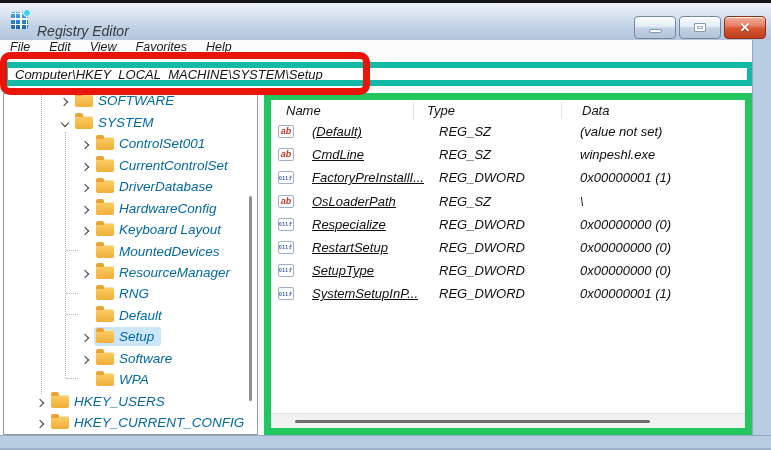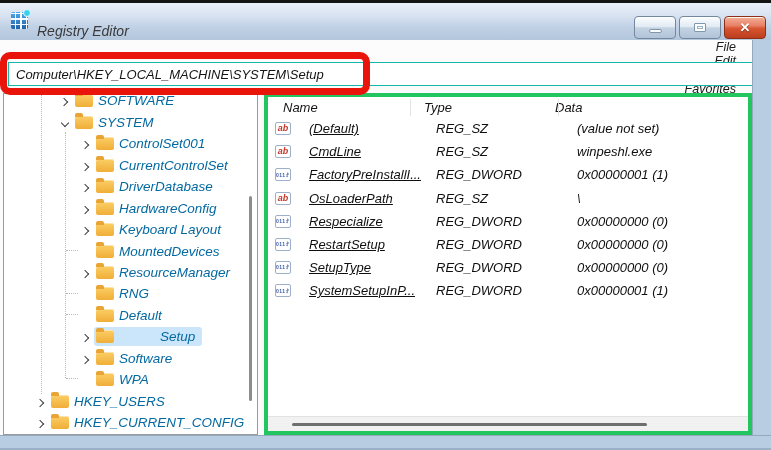--- a/index.html
+++ b/index.html
@@ -41,30 +41,30 @@
   .cap-min, .cap-max { background: linear-gradient(180deg,#fbfdfe 0%,#e2ebf4 45%,#c4d3e3 52%,#b0c3d8 100%); }
   .cap-close { background: linear-gradient(180deg,#f2b097 0%,#e8826a 40%,#d85430 55%,#bb3e1f 100%); border-color:#8c3015; }
   .glyph-min { width:13px; height:4px; background:#fbfdff; border:1px solid #8096ab; border-radius:2px; margin-top:7px; }
   .glyph-max { width:12px; height:9px; background:#fbfdff; border:1px solid #8096ab; border-radius:1px; box-shadow: inset 0 0 0 2px #fbfdff, inset 0 0 0 3px #9db0c4; }
   .glyph-close { color:#fff; font-style:normal; font-weight:bold; font-size:13px; line-height:1; text-shadow:0 1px 1px rgba(0,0,0,.45); }
 
   .body-bg { position:absolute; left:0; top:40px; width:755px; height:395px; background:#fbfbfb; }
 
   .menubar {
     position:absolute; left:0; top:40px; width:755px; height:18px;
-    display:flex; align-items:flex-end; padding-left:10px;
-    background:#fcfcfc; font-size:12.5px; color:#1c1c1c;flex-direction:column;
+    display:flex; align-items:flex-start; padding-left:10px;
+    background:#fcfcfc; font-size:12.5px; color:#1c1c1c;
   }
   .menu-item { margin-right:19px; }
 
   .address-input {
     position:absolute; left:2px; top:62px; width:751px; height:24px;
-    border:1px solid #14b8a6; background:#fff; color:#141414;
+    border:6px solid #14b8a6; background:#fff; color:#141414;
     font-family:"Liberation Sans",sans-serif; font-style:italic; font-size:13px;
-    padding-left:7px; outline:none;margin-left:6px;
+    padding-left:7px; outline:none;
   }
 
   .red-annotation {
     position:absolute; left:0; top:52px; width:370px; height:43px;
     border:7px solid #e9150b; border-radius:10px; z-index:50; pointer-events:none;
   }
 
   
   .right-frame { position:absolute; left:752px; top:40px; width:19px; height:410px; background:#b8cde2; border-left:1px solid #93a9bf; }
   .bottom-frame { position:absolute; left:0; top:435px; width:771px; height:15px; background:#b8cde2; border-top:1px solid #93a9bf; }
@@ -77,37 +77,37 @@
   }
   .tree { margin-top:-5px; position:relative; z-index:2; }
   .trow { height:21.45px; display:flex; align-items:flex-end; font-size:13.5px; color:#0369a1; white-space:nowrap; }
   .lvl1 { padding-left:29px; }
   .lvl2 { padding-left:53px; }
   .lvl3 { padding-left:74px; }
   .chev { width:16px; height:16px; flex:none; display:flex; align-items:center; justify-content:center; }
   .chev.right::before { content:""; width:5px; height:5px; border:solid #3f3f3f; border-width:0 1.5px 1.5px 0; transform:rotate(-45deg); margin-left:-2px; }
   .chev.down::before  { content:""; width:5px; height:5px; border:solid #3f3f3f; border-width:0 1.5px 1.5px 0; transform:rotate(45deg); margin-top:-2px; }
   .sel-wrap { display:flex; align-items:center; padding:2px 7px 2px 2px; border-radius:3px; }
-  .sel-wrap.selected { background:#cbe6fb;gap:41px; }
+  .sel-wrap.selected { background:#cbe6fb; }
   .folder { width:18px; height:13px; margin-right:5px; flex:none; position:relative; border-radius:2px; background:linear-gradient(180deg,#fbd express 0,#f2b13c 100%); background:linear-gradient(180deg,#fbce66 0%,#f0ae38 100%); box-shadow: inset 0 1px 0 rgba(255,255,255,.45); }
   .folder::before { content:""; position:absolute; top:-2.5px; left:0; width:8px; height:4px; background:#e9a434; border-radius:2px 2px 0 0; }
   .guide-v { position:absolute; width:0; border-left:1px dotted #b8b8b8; z-index:1; }
   .guide-h { position:absolute; height:0; width:12px; border-top:1px dotted #b8b8b8; left:62px; z-index:1; }
   #guideA { left:37px; top:0; height:300px; }
   #guideB { left:61px; top:38px; height:246px; }
   .tree-scrollbar { position:absolute; right:5px; top:102px; width:3px; height:205px; background:#8d8d8d; border-radius:2px; z-index:3; }
 
   
   .right-pane {
     position:absolute; left:264px; top:93px; width:488px; height:342px;
-    background:#fff; border:4px solid #22c55e; overflow:hidden;
+    background:#fff; border:7px solid #22c55e; overflow:hidden;
   }
   .lheader { position:relative; height:20px; font-size:13px; color:#151515; }
   .lheader .hcell { position:absolute; top:3px; }
-  .h-name { left:15px; } .h-type { left:156px; } .h-data { left:287px; }
+  .h-name { left:15px; } .h-type { left:156px; } .h-data { left:311px; }
   .col-div { position:absolute; top:2px; height:17px; width:0; border-left:1px solid #e4e4e4; }
   .cd1 { left:142px; } .cd2 { left:290px; }
   .lrow { display:flex; align-items:center; height:23.2px; font-size:13px; color:#0f0f0f; white-space:nowrap; }
   .vicon {
     margin-left:7px; width:16px; height:13px; flex:none;
     border:1px solid #9db0c8; border-radius:2px; background:#fff;
     display:flex; align-items:center; justify-content:center;
   }
   .vicon.ab::before { content:"ab"; color:#c6392a; font-weight:bold; font-style:italic; font-size:9px; line-height:1; }
   .vicon.bin::before { content:"011\A110"; white-space:pre; color:#3a57a5; font-weight:bold; font-style:normal; font-size:5px; line-height:4.5px; text-align:center; letter-spacing:.5px; }

